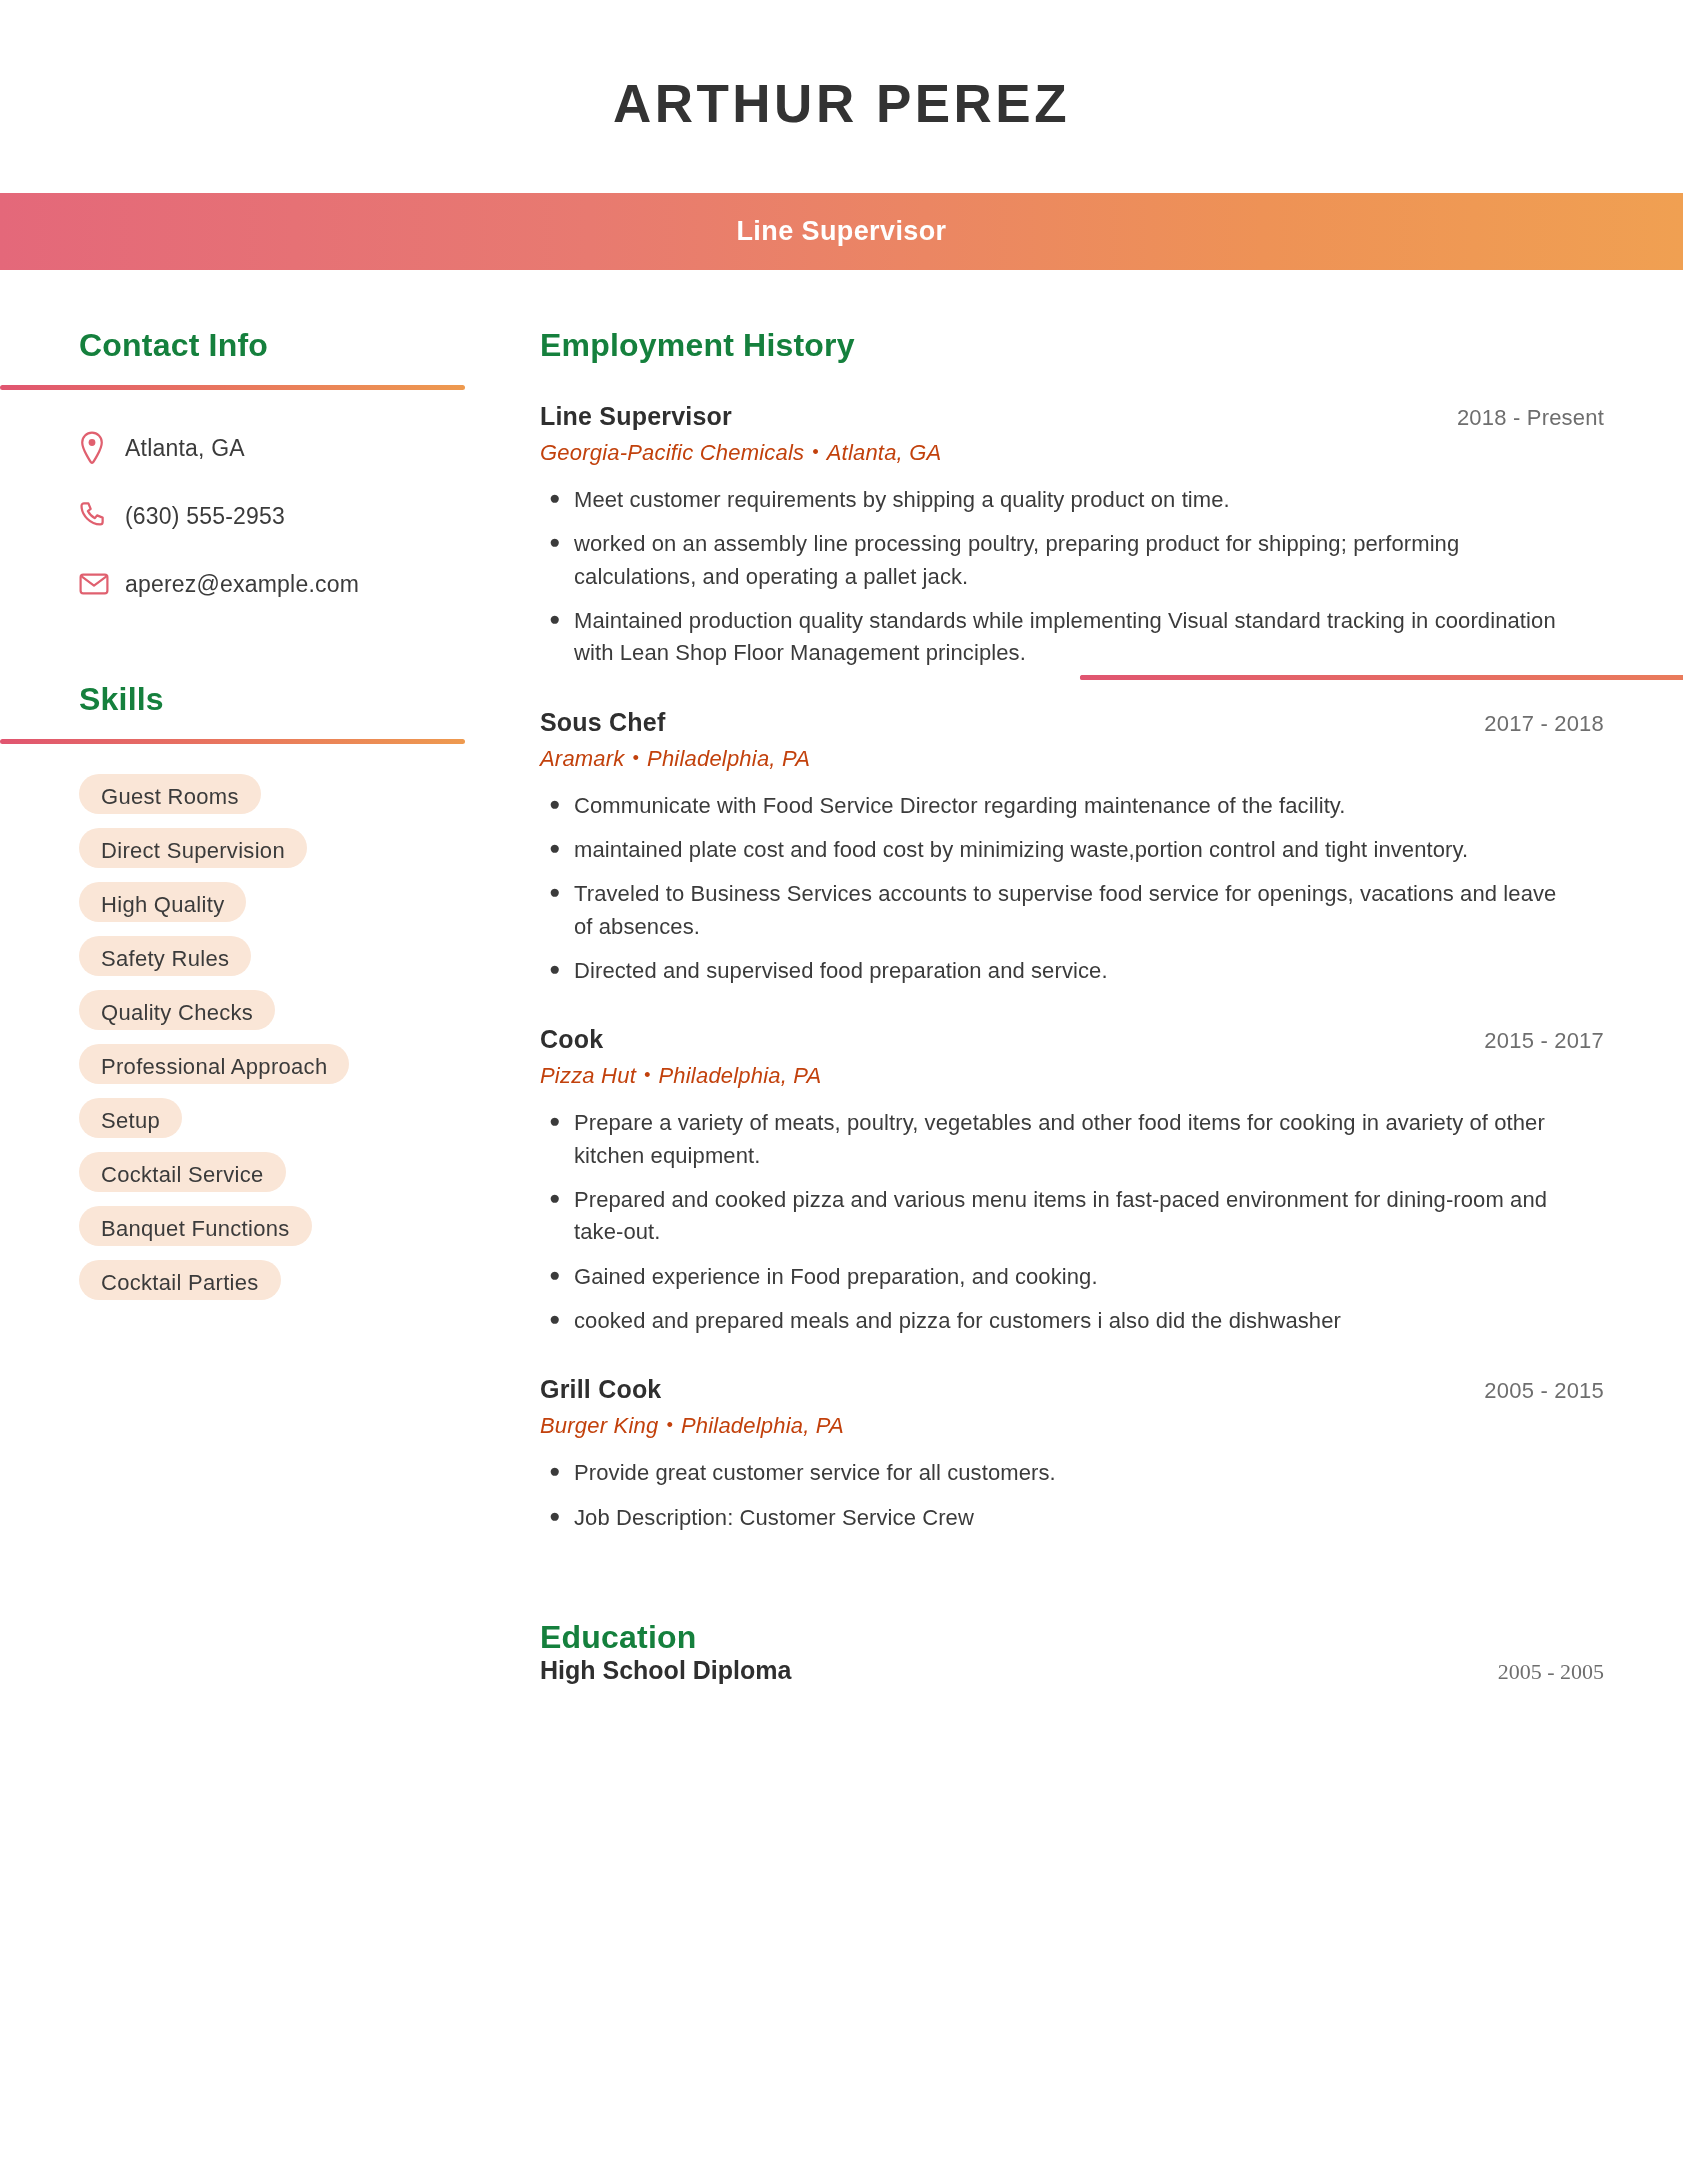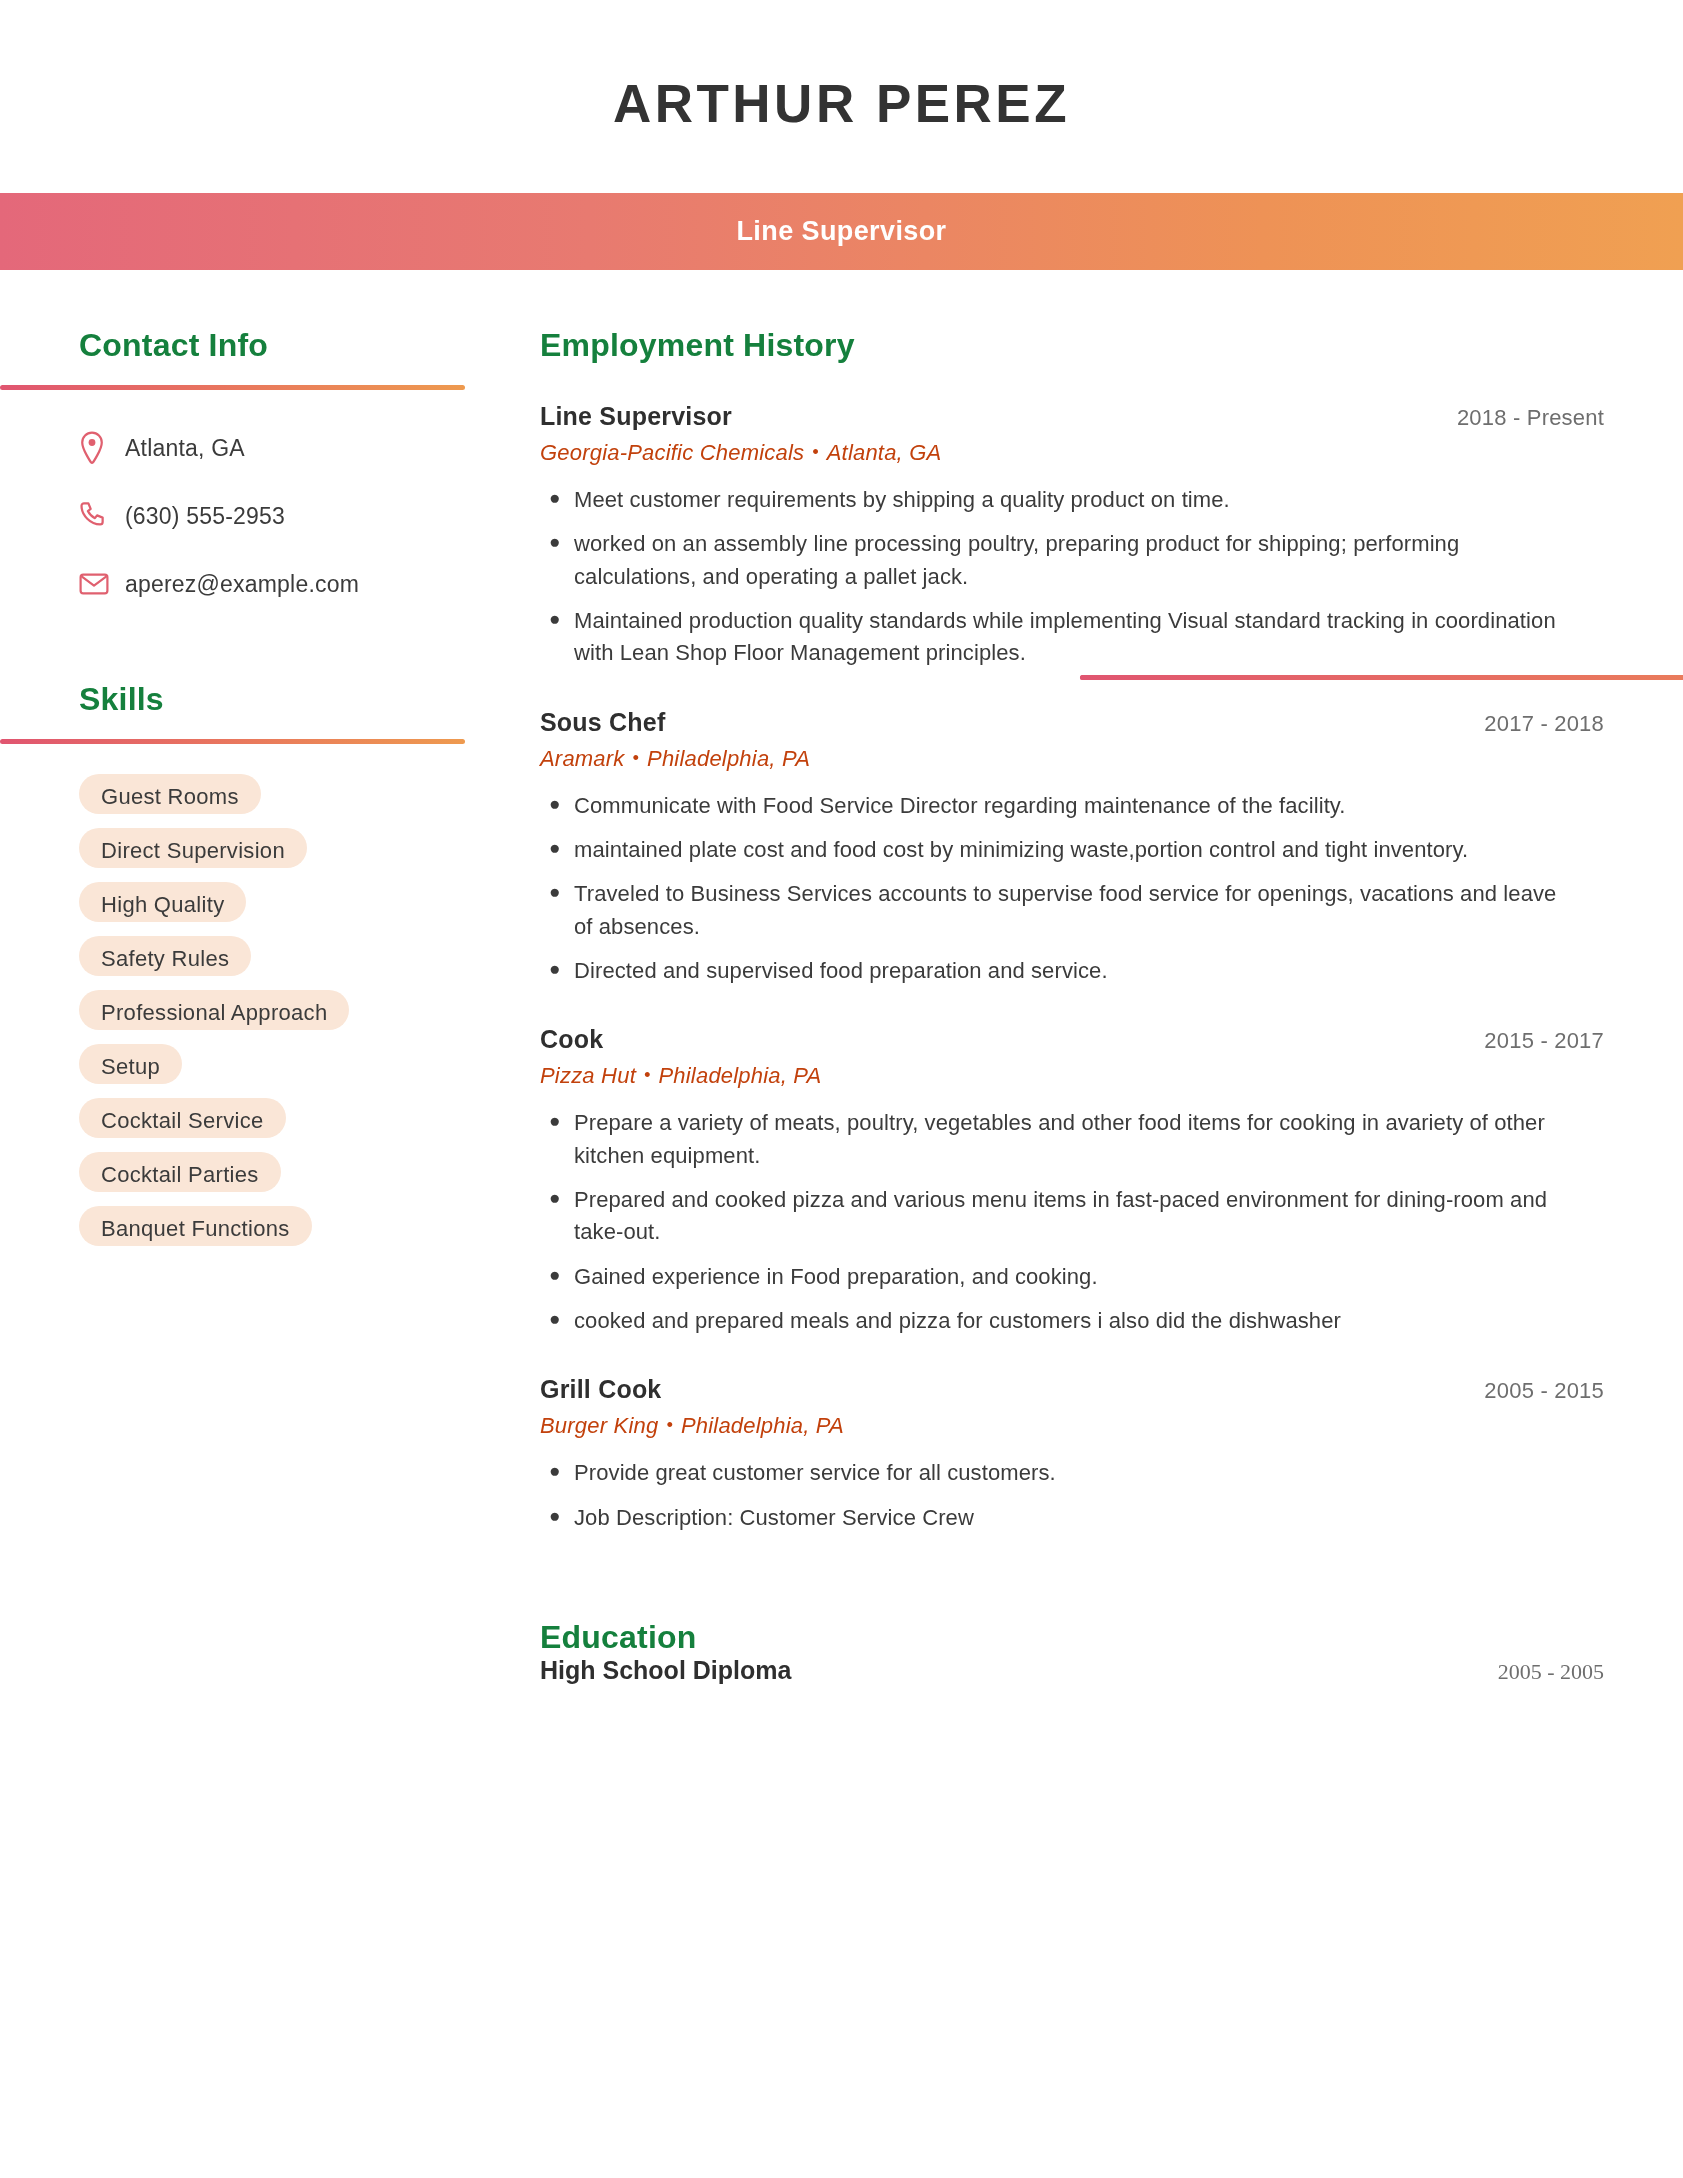--- a/index.html
+++ b/index.html
@@ -143,25 +143,26 @@
     </div>
 
     <div class="sec-block-gap">
       <div class="sec-head side">Skills</div>
       <div class="rule side"></div>
       <div class="skills-wrap" id="skills-list">
           <div class="pill-row"><span class="pill">Guest Rooms</span></div>
           <div class="pill-row"><span class="pill">Direct Supervision</span></div>
           <div class="pill-row"><span class="pill">High Quality</span></div>
           <div class="pill-row"><span class="pill">Safety Rules</span></div>
+          <div class="pill-row"><span class="pill">Quality Checks</span></div>
           <div class="pill-row"><span class="pill">Professional Approach</span></div>
           <div class="pill-row"><span class="pill">Setup</span></div>
           <div class="pill-row"><span class="pill">Cocktail Service</span></div>
+          <div class="pill-row"><span class="pill">Banquet Functions</span></div>
           <div class="pill-row"><span class="pill">Cocktail Parties</span></div>
-          <div class="pill-row"><span class="pill">Banquet Functions</span></div>
         </div>
     </div>
 
   </div>
 
   <div class="main">
 
     <div>
       <div class="sec-head">Employment History</div>
       <div class="rule main"></div>

